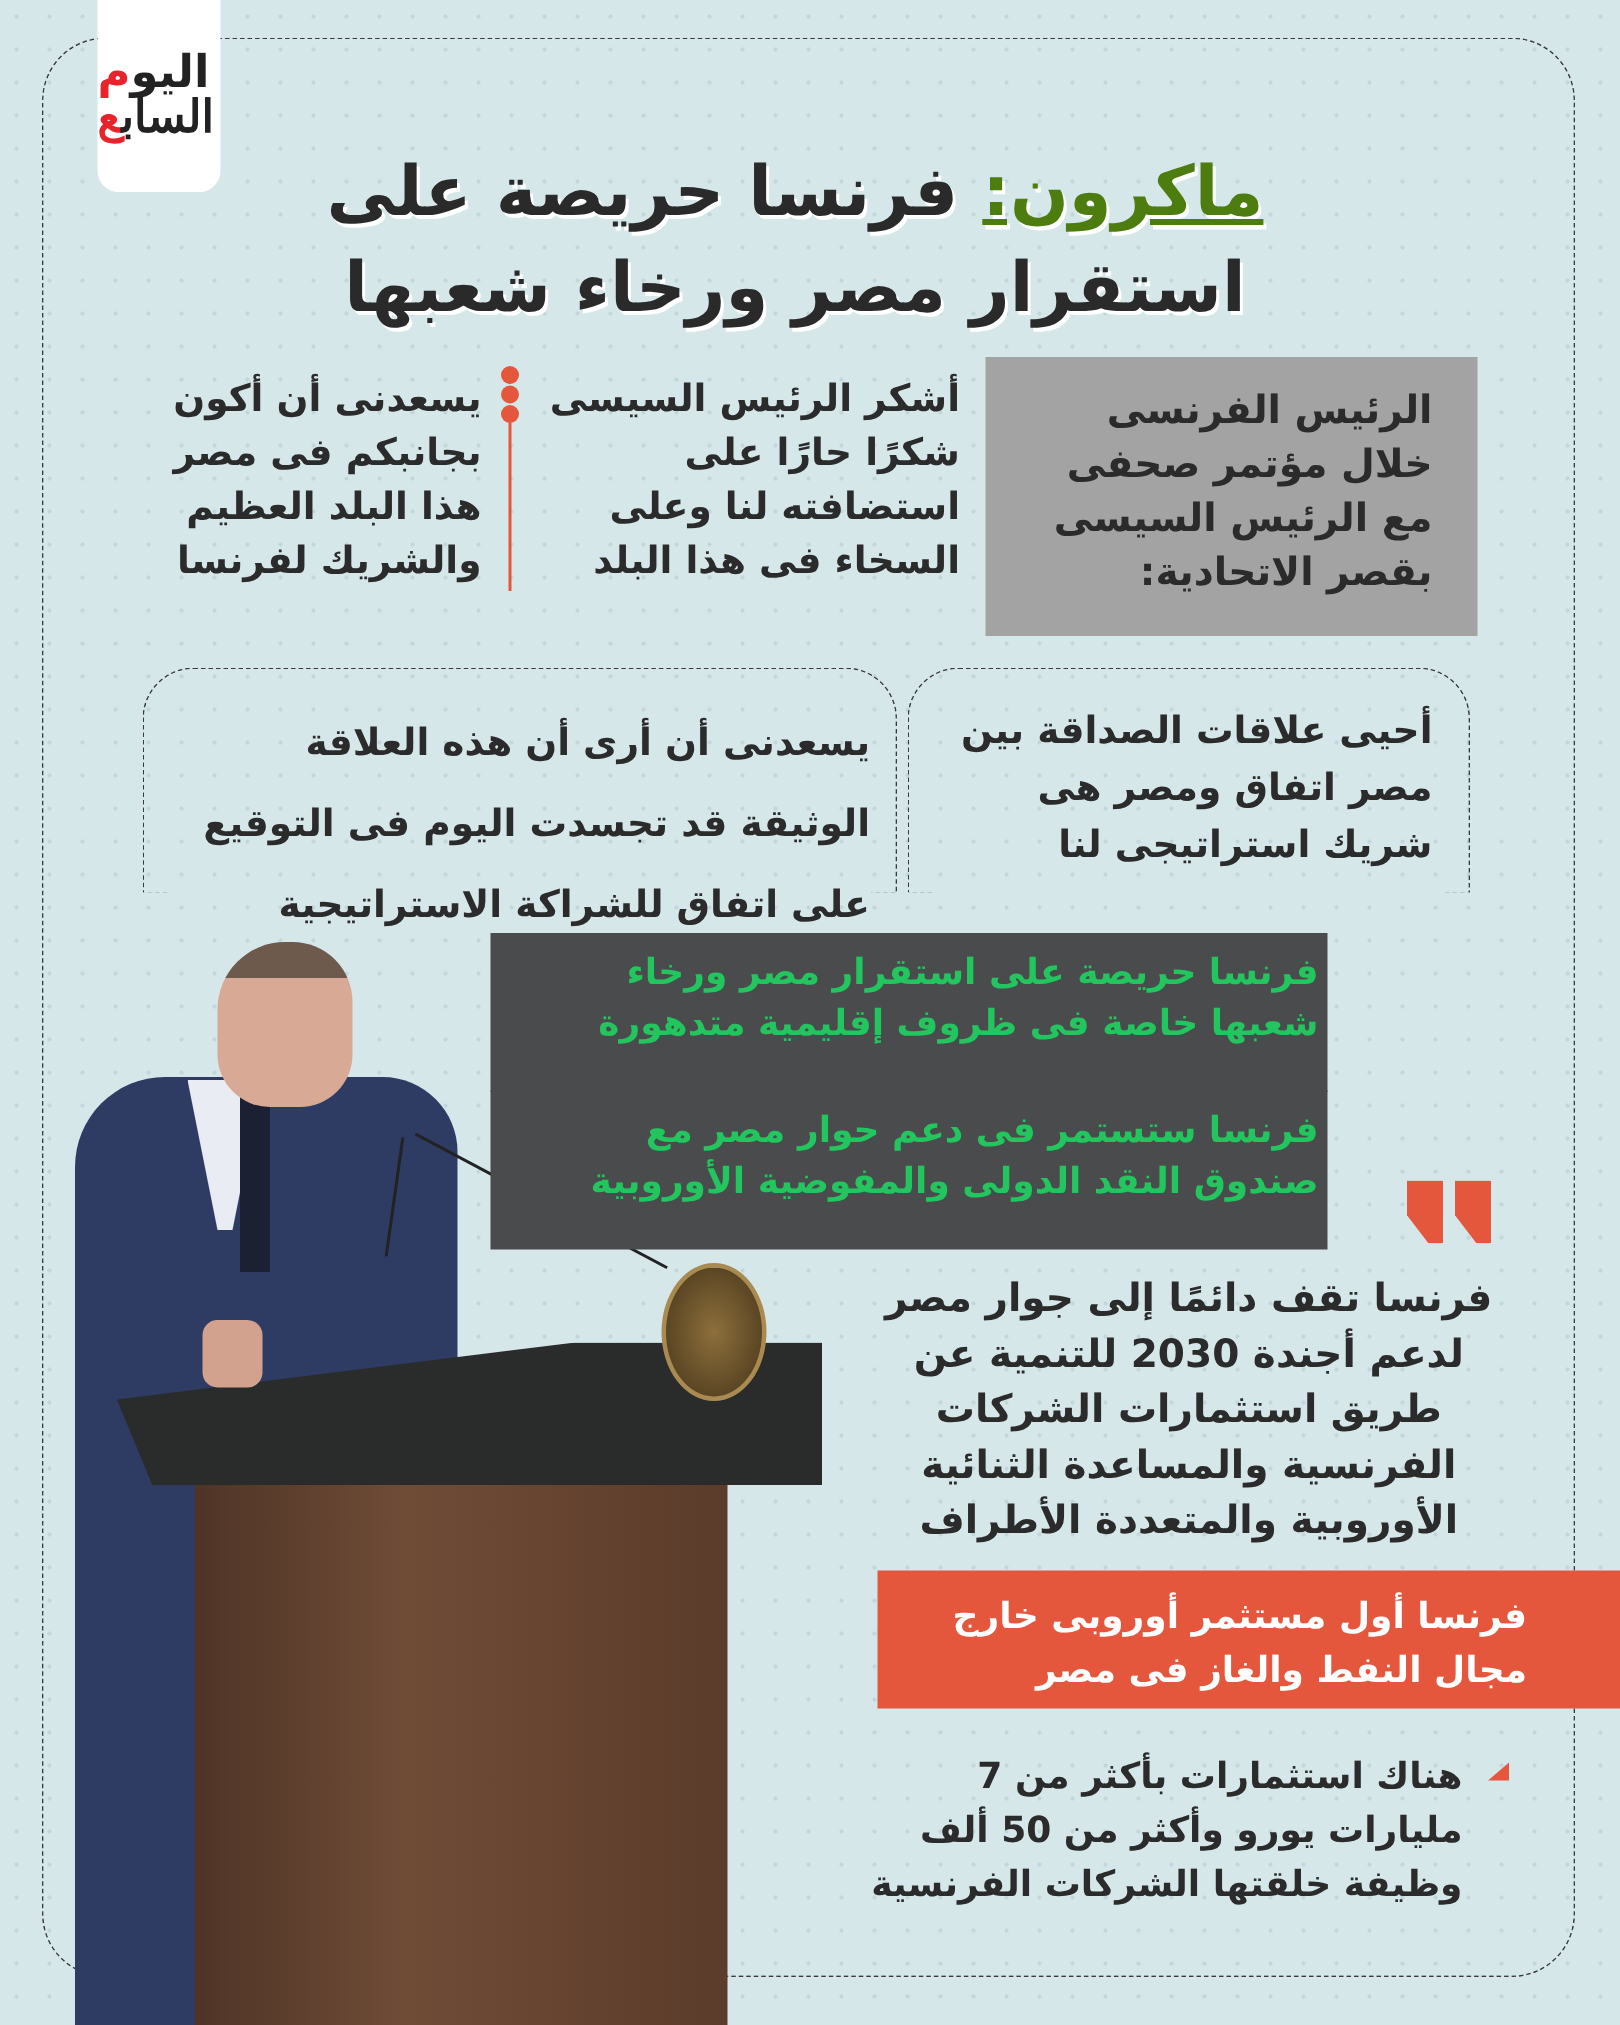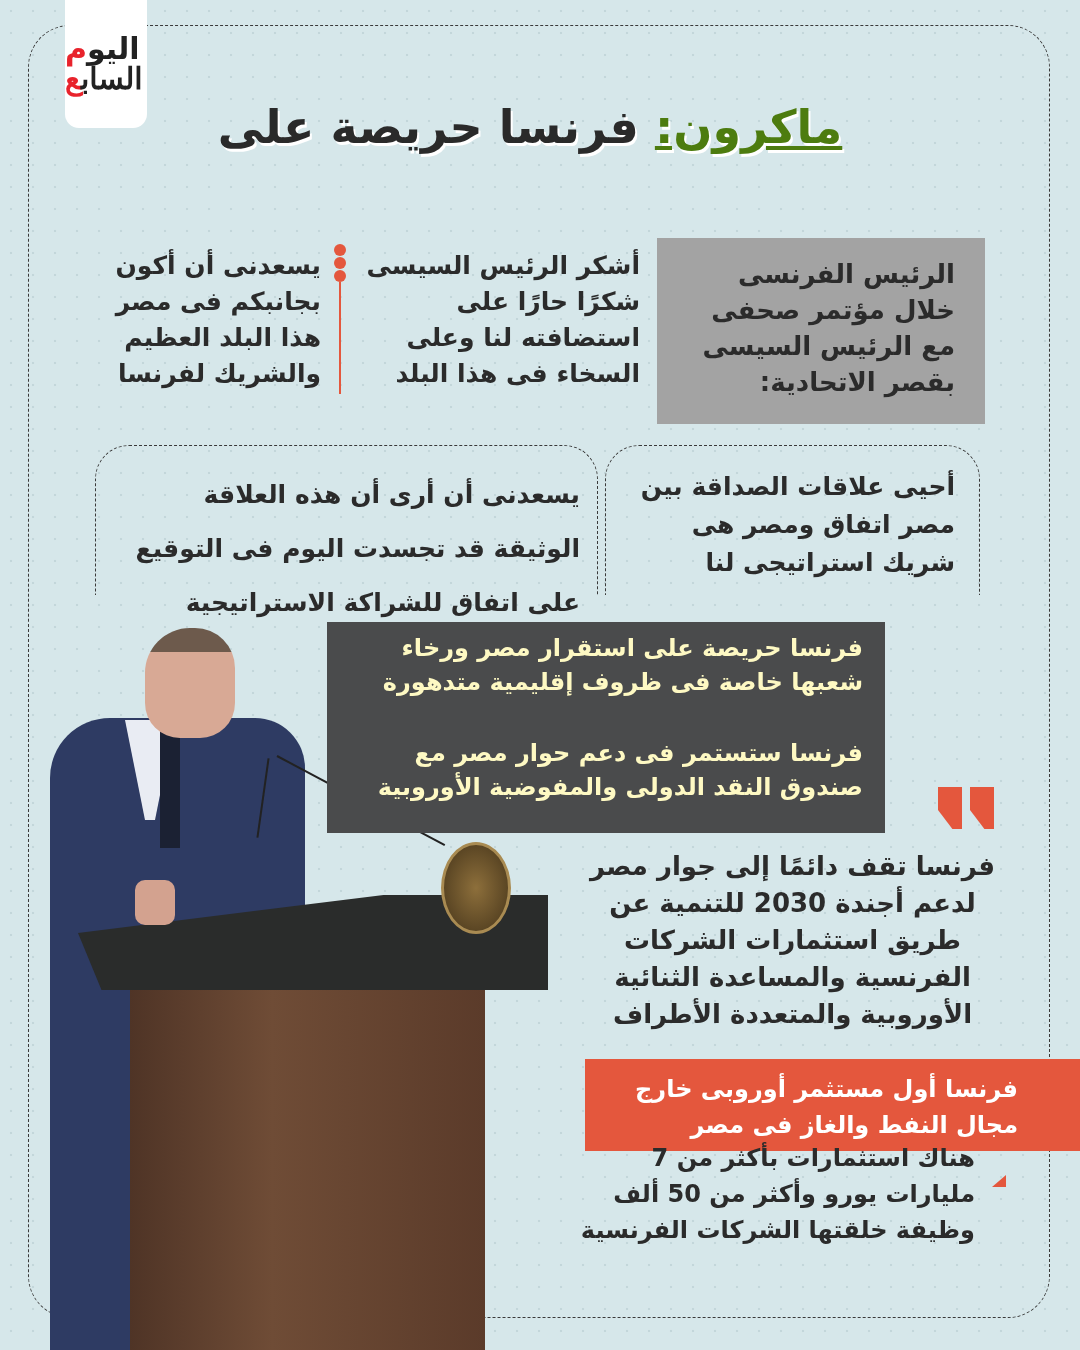--- a/index.html
+++ b/index.html
@@ -67,22 +67,22 @@
     position: absolute; left: 620px; top: 468px; width: 335px;
     font-size: 25px; line-height: 38px;
   }
   .q2 {
     position: absolute; left: 115px; top: 468px; width: 465px;
     font-size: 25px; line-height: 54px;
   }
 
   .darkbox {
     position: absolute; left: 327px; width: 558px; height: 106px;
-    background: #4a4b4c; color: #fef9c3;
-    font-size: 24px; line-height: 34px; padding: 9px 22px 0 20px;
+    background: #4a4b4c; color: #22c55e;
+    font-size: 24px; line-height: 34px; padding: 9px 6px 0 20px;
     text-align: right; direction: rtl;
   }
 
   .quote-mark {
     position: absolute; left: 938px; top: 787px; width: 62px; height: 42px;
     display: flex; gap: 8px;
   }
   .quote-mark i {
     display: block; width: 24px; height: 42px; background: #e4573d;
     clip-path: polygon(0 0, 100% 0, 100% 100%, 60% 100%, 0 55%);
@@ -90,25 +90,25 @@
 
   .main-quote {
     position: absolute; left: 590px; top: 848px; width: 405px;
     font-size: 26px; line-height: 37px; text-align: center;
   }
 
   .redbox {
     position: absolute; left: 585px; top: 1047px; width: 495px; height: 92px;
     background: #e4573d; color: #ffffff;
     font-size: 24px; line-height: 36px; padding: 12px 62px 0 10px;
-    direction: rtl; text-align: right; margin-top: 12px;
+    direction: rtl; text-align: right;
   }
 
   .bullet-text {
-    position: absolute; left: 575px; top: 1140px; width: 400px;
+    position: absolute; left: 575px; top: 1166px; width: 400px;
     font-size: 24px; line-height: 36px;
   }
   .bullet-tri {
     position: absolute; left: 992px; top: 1175px; width: 0; height: 0;
     border-left: 14px solid transparent; border-bottom: 12px solid #e4573d;
   }
 
   
   .photo { position: absolute; left: 0; top: 610px; width: 580px; height: 740px; }
   .photo .head {
@@ -157,20 +157,21 @@
 
 <div class="frame"></div>
 
 <div class="logo">
   <span class="l1"><span>اليو</span><b>م</b></span>
   <span class="l2"><span>الساب</span><b>ع</b></span>
 </div>
 
 <h1 class="title">
   <span class="accent">ماكرون:</span><span> فرنسا حريصة على</span><br>
+  <span>استقرار مصر ورخاء شعبها</span>
 </h1>
 
 <div class="intro-box rtl">
   <p>الرئيس الفرنسى خلال مؤتمر صحفى مع الرئيس السيسى بقصر الاتحادية:</p>
 </div>
 
 <div class="dots" style="left:334px; top:244px;">
     <i></i>
     <i></i>
     <i></i>

